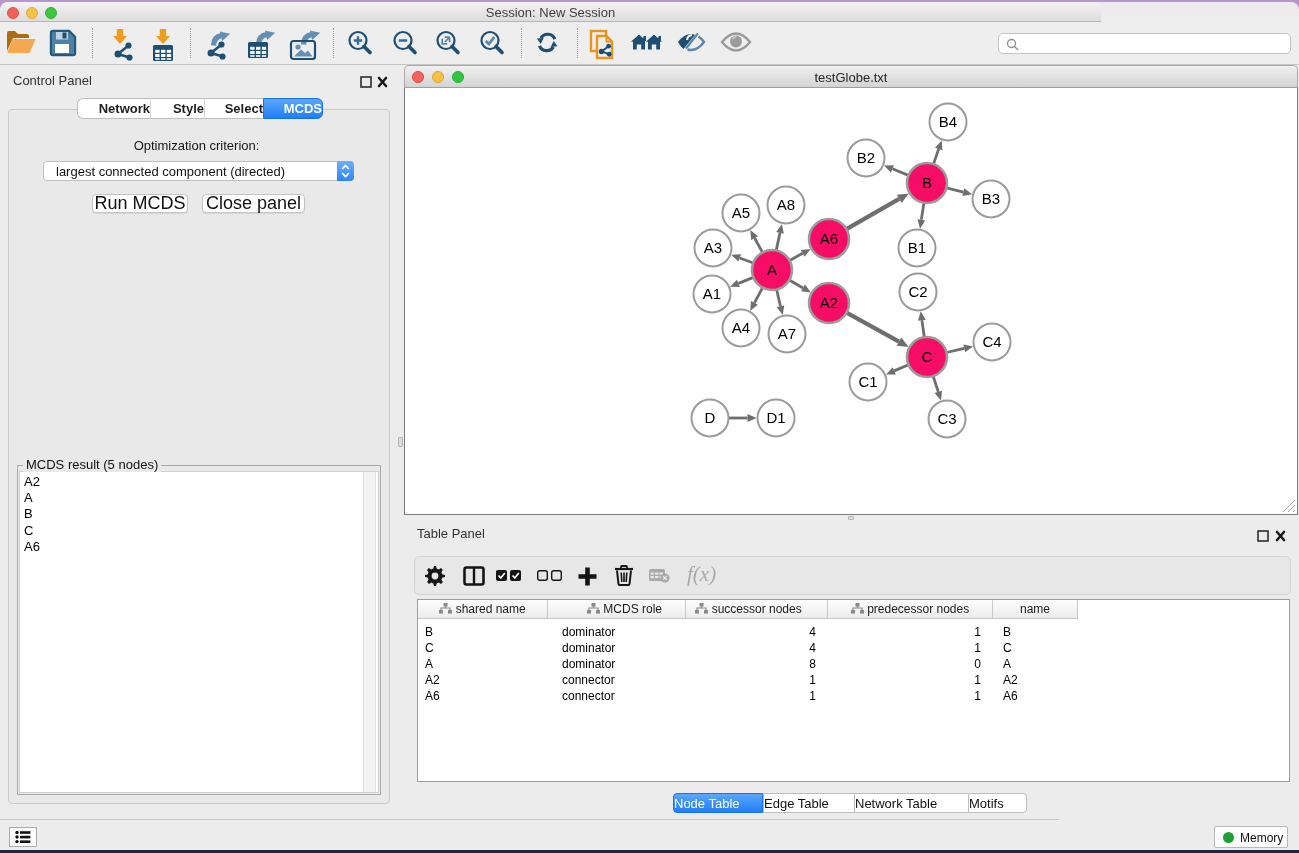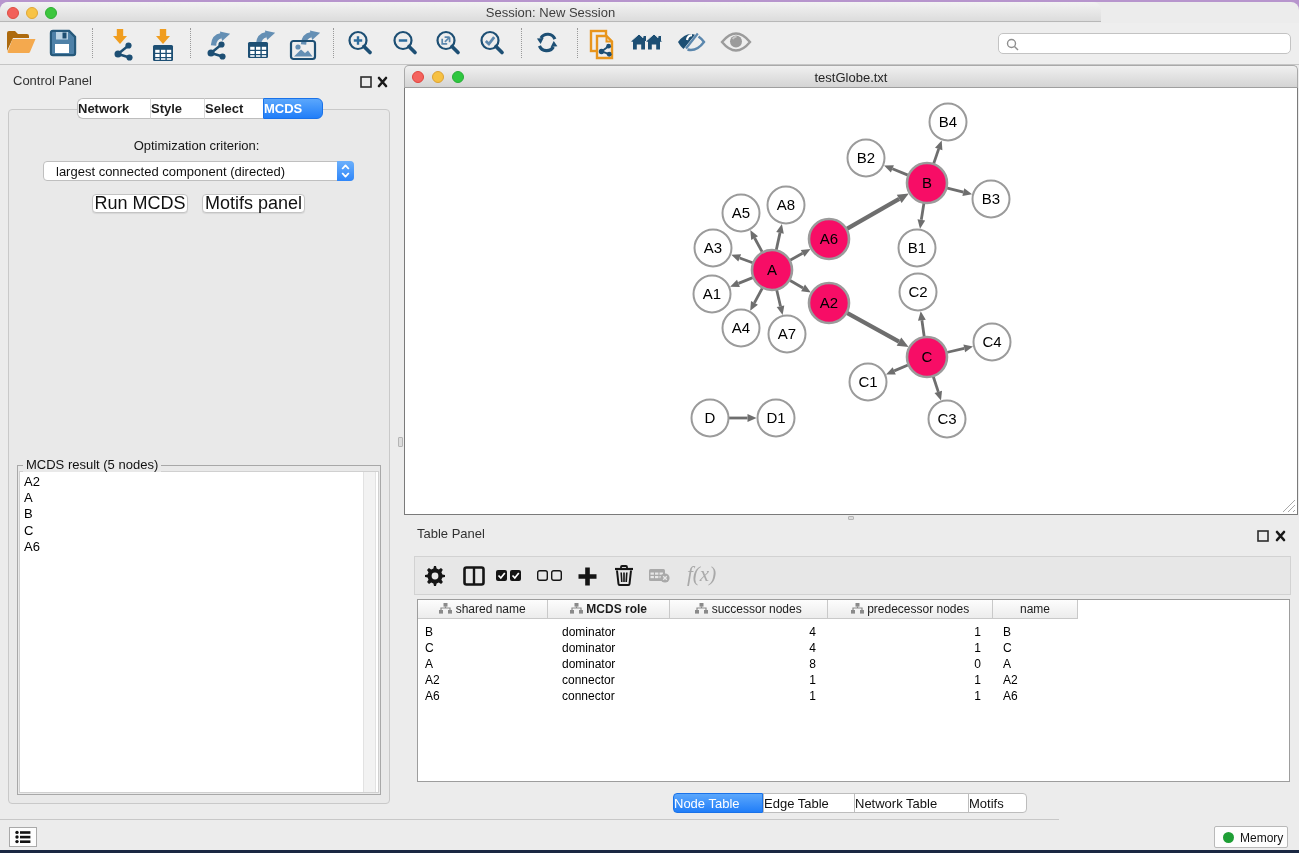--- a/index.html
+++ b/index.html
@@ -8,34 +8,34 @@
 #app{position:absolute;left:0;top:2px;width:1299px;height:849px;background:#ececec;border-radius:8px 8px 0 0;overflow:hidden;}
 #titlebar{position:absolute;left:0;top:0;width:1101px;height:20px;background:linear-gradient(#f3f3f3,#dcdcdc);border-bottom:1px solid #b8b8b8;border-radius:8px 8px 0 0;}
 .tl{position:absolute;top:5px;width:12px;height:12px;border-radius:50%;}
 #title{position:absolute;top:3px;width:100%;text-align:center;font-size:13px;color:#3e3e3e;}
 #toolbar{position:absolute;left:0;top:21px;width:1299px;height:42px;background:#eeeeee;border-bottom:1px solid #c5c5c5;}
 .sep{position:absolute;top:5px;height:30px;width:1px;border-left:1px dotted #9a9a9a;}
 #searchbox{position:absolute;left:998px;top:10px;width:293px;height:21px;background:#fff;border:1px solid #c3c3c3;border-radius:5px;}
 
 #cp-title{position:absolute;left:13px;top:71px;font-size:13px;color:#323232;}
 #cp-panel{position:absolute;left:8px;top:107px;width:382px;height:695px;background:#e9e9e9;border:1px solid #c9c9c9;border-radius:4px;}
-.tab{position:absolute;top:96px;height:21px;background:#fff;border-top:1px solid #bdbdbd;border-bottom:1px solid #bdbdbd;color:#1e1e1e;font-size:13px;font-weight:bold;text-align:left;line-height:20px;}
+.tab{position:absolute;top:96px;height:21px;background:#fff;border-top:1px solid #bdbdbd;border-bottom:1px solid #bdbdbd;color:#1e1e1e;font-size:13px;font-weight:bold;text-align:right;line-height:20px;}
 #combo{position:absolute;left:43px;top:159px;width:311px;height:20px;background:#fff;border:1px solid #bfbfbf;border-radius:4px;font-size:13px;color:#111;}
 .btn{position:absolute;top:192px;height:19px;background:#fff;border:1px solid #c4c4c4;border-radius:4px;font-size:18px;color:#111;text-align:center;line-height:17px;box-shadow:0 1px 1px rgba(0,0,0,0.08);}
 #mcdsbox{position:absolute;left:17px;top:463px;width:364px;height:330px;border:1px solid #a8a8a8;}
 #mcdslist{position:absolute;left:1px;top:5px;width:360px;height:322px;background:#fff;border:1px solid #d0d0d0;}
 #mcdslbl{position:absolute;left:23px;top:455px;background:#e9e9e9;padding:0 3px;font-size:13px;color:#111;}
 .mitem{font-size:13px;color:#000;line-height:16.2px;}
 
 #netwin{position:absolute;left:404px;top:63px;width:894px;height:450px;}
 #nettitle{position:absolute;left:0;top:0;width:100%;height:23px;background:linear-gradient(#f0f0f0,#d4d4d4);border:1px solid #a9a9a9;border-bottom:1px solid #9f9f9f;border-radius:5px 5px 0 0;}
 #netcanvas{position:absolute;left:0;top:23px;width:894px;height:427px;background:#fff;border:1px solid #7a7a7a;border-top:none;}
 
 #tp-title{position:absolute;left:417px;top:524px;font-size:13px;color:#323232;}
-#tp-toolbar{position:absolute;left:414px;top:554px;width:877px;height:39px;background:#e7e7e7;border:1px solid #d2d2d2;border-radius:0;}
+#tp-toolbar{position:absolute;left:414px;top:554px;width:877px;height:39px;background:#e7e7e7;border:1px solid #d2d2d2;border-radius:5px;}
 #ttable{position:absolute;left:417px;top:597px;width:873px;height:183px;background:#fff;border:1px solid #9d9d9d;}
 #thead{position:absolute;left:0;top:0;width:660px;height:19px;background:linear-gradient(#fdfdfd,#ececec);border-bottom:1px solid #c9c9c9;}
 .hcell{position:absolute;top:0;height:19px;border-right:1px solid #c9c9c9;font-size:12px;color:#1c1c1c;text-align:center;line-height:18px;}
 .trow{position:absolute;font-size:12px;color:#000;height:16px;line-height:16px;}
 .btab{position:absolute;top:791px;height:20px;background:#fff;border:1px solid #bdbdbd;font-size:13px;color:#111;text-align:left;line-height:20px;}
 
 #statusbar{position:absolute;left:0;top:817px;width:1059px;height:33px;background:#ececec;border-top:1px solid #c8c8c8;}
 #memorybtn{position:absolute;left:1214px;top:6px;width:74px;height:22px;background:#fdfdfd;border:1px solid #b9b9b9;border-radius:2px;font-size:12px;color:#111;}
 #bottomstrip{position:absolute;left:0;top:850px;width:1299px;height:3px;background:#1a2742;}
 </style></head>
@@ -213,21 +213,21 @@
 <div class="abs" style="left:0;top:136px;width:393px;text-align:center;font-size:13px;color:#161616;">Optimization criterion:</div>
 <div id="combo">
       <span style="position:absolute;left:12px;top:2px;">largest connected component (directed)</span>
   <div style="position:absolute;right:-1px;top:-1px;width:17px;height:20px;background:linear-gradient(#6cb0fc,#2f86f9);border-radius:0 4px 4px 0;">
   <svg width="17" height="20" viewBox="0 0 17 20">
           <path d="M5.2 8 L8.5 4.4 L11.8 8" fill="none" stroke="#fff" stroke-width="1.8" stroke-linejoin="round"></path>
           <path d="M5.2 12 L8.5 15.6 L11.8 12" fill="none" stroke="#fff" stroke-width="1.8" stroke-linejoin="round"></path>
         </svg></div>
 </div>
 <div class="btn" style="left:92px;width:96px;">Run MCDS</div>
-<div class="btn" style="left:202px;width:103px;">Motifs panel</div>
+<div class="btn" style="left:202px;width:103px;">Close panel</div>
 <div id="mcdsbox">
       <div id="mcdslist">
   <div class="abs" style="left:4px;top:2px;">
     <div class="mitem">A2</div>
           <div class="mitem">A</div>
           <div class="mitem">B</div>
           <div class="mitem">C</div>
           <div class="mitem">A6</div>
   </div>
   <div class="abs" style="right:2px;top:0;width:13px;height:320px;background:#f2f2f2;border-left:1px solid #e2e2e2;border-right:1px solid #e2e2e2;"></div>
@@ -400,21 +400,21 @@
 <div id="ttable">
   <div id="thead">
   <div class="hcell" style="left:0px;width:130px;"><svg width="13" height="11" viewBox="0 0 13 11" style="vertical-align:-1px">
             <g fill="#8a8a8a">
               <rect x="4.5" y="0" width="4" height="3.6"></rect>
               <rect x="0" y="7" width="4" height="3.6"></rect>
               <rect x="9" y="7" width="4" height="3.6"></rect>
               <path d="M2 7 L2 5 L11 5 L11 7 M6.5 3.6 L6.5 5" stroke="#8a8a8a" stroke-width="1.2" fill="none"></path>
             </g>
           </svg> shared name</div>
-  <div class="hcell" style="left:130px;width:122px;font-weight:bold;"><svg width="13" height="11" viewBox="0 0 13 11" style="vertical-align:-1px">
+  <div class="hcell" style="left:146px;width:122px;"><svg width="13" height="11" viewBox="0 0 13 11" style="vertical-align:-1px">
             <g fill="#8a8a8a">
               <rect x="4.5" y="0" width="4" height="3.6"></rect>
               <rect x="0" y="7" width="4" height="3.6"></rect>
               <rect x="9" y="7" width="4" height="3.6"></rect>
               <path d="M2 7 L2 5 L11 5 L11 7 M6.5 3.6 L6.5 5" stroke="#8a8a8a" stroke-width="1.2" fill="none"></path>
             </g>
           </svg> MCDS role</div>
   <div class="hcell" style="left:252px;width:158px;"><svg width="13" height="11" viewBox="0 0 13 11" style="vertical-align:-1px">
             <g fill="#8a8a8a">
               <rect x="4.5" y="0" width="4" height="3.6"></rect>

